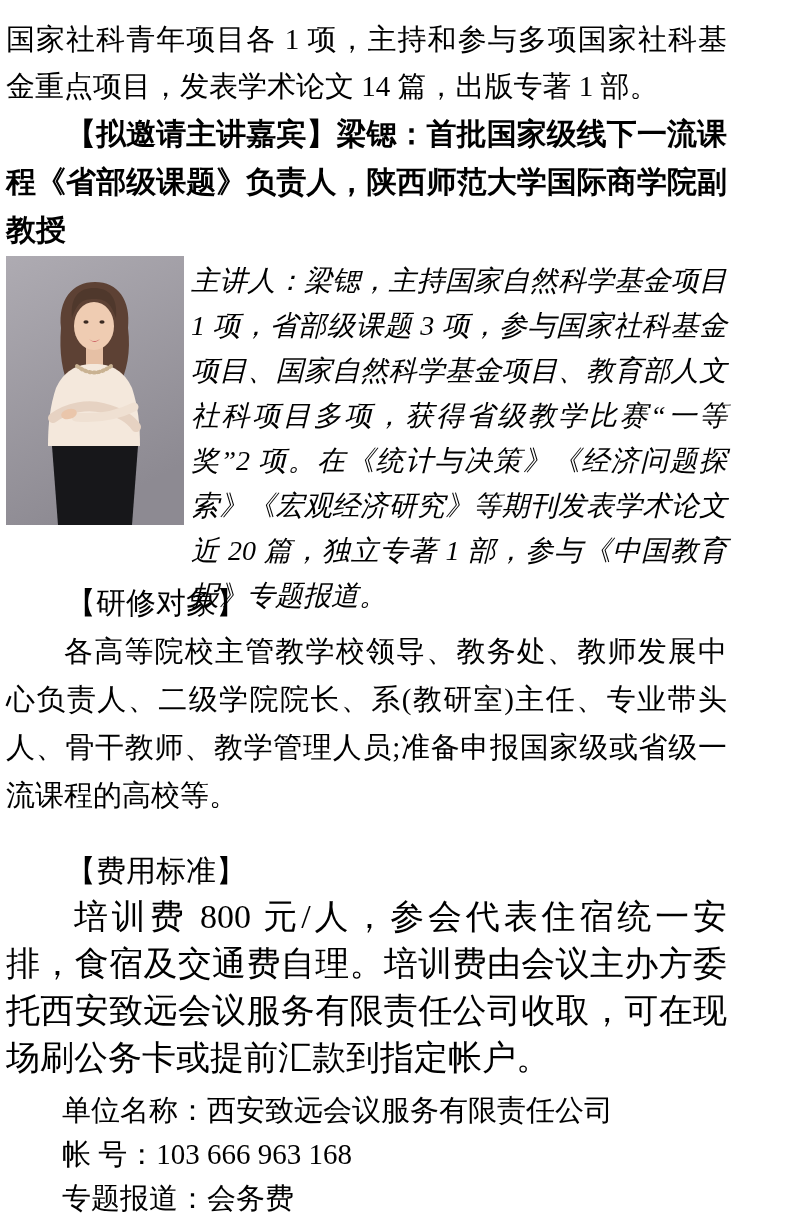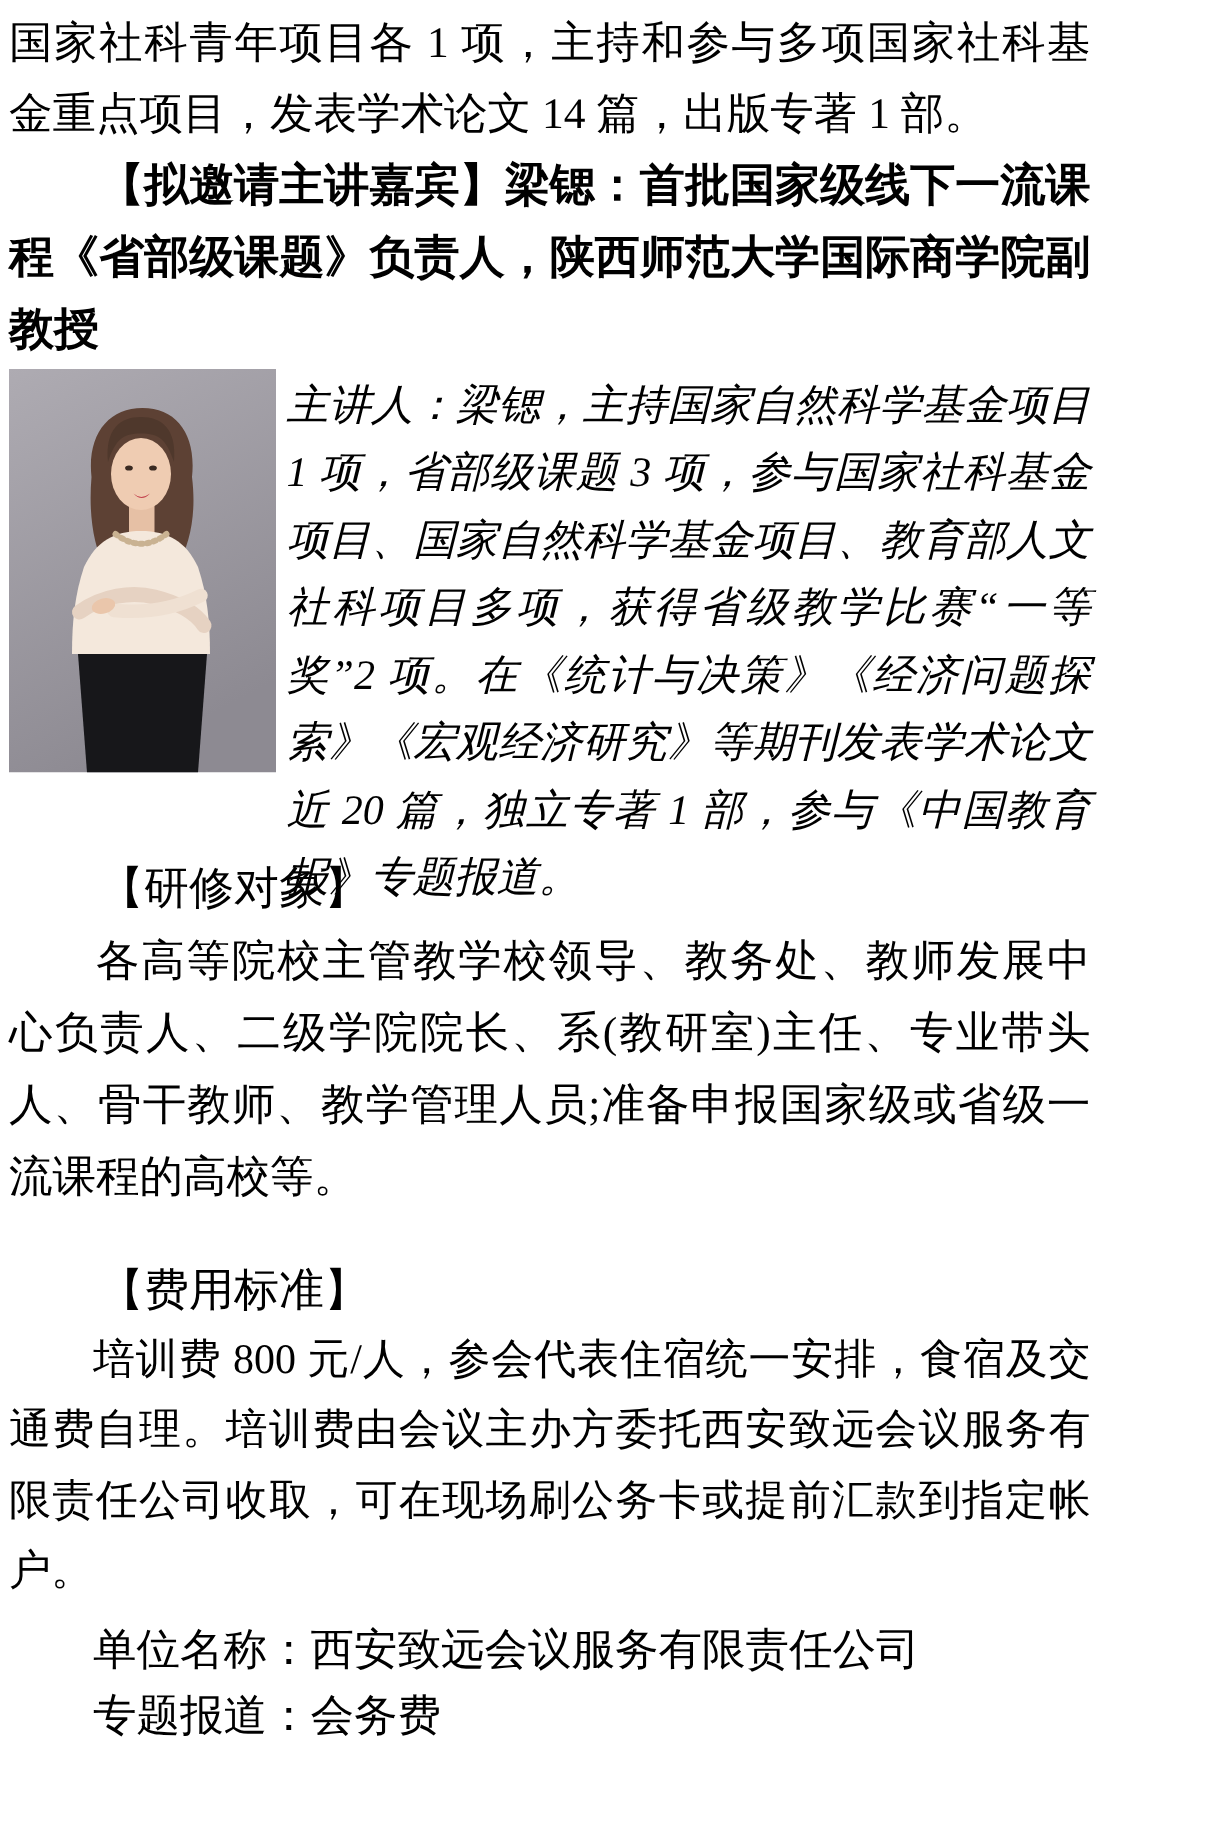--- a/index.html
+++ b/index.html
@@ -5,21 +5,21 @@
   * { margin: 0; padding: 0; box-sizing: border-box; }
   html, body { background: #ffffff; }
   body {
     width: 809px; height: 1226px;
     font-family: "Liberation Serif", "DejaVu Serif", serif;
     color: #000000;
     overflow: hidden;
   }
   .page {
     width: 733px; height: 1226px;
-    padding: 6px 6px 0 6px;
+    padding: 16px 6px 0 6px;
     background: #ffffff;
     overflow: hidden;
   }
   .intro-para {
     font-size: 29px;
     line-height: 47px;
     text-align: justify;
   }
   .speaker-heading {
     font-size: 30px;
@@ -55,21 +55,21 @@
   }
   .audience-heading { margin-top: 54px; line-height: 48px; }
   .audience-body {
     font-size: 29px;
     line-height: 48px;
     text-indent: 2em;
     text-align: justify;
   }
   .fee-heading { margin-top: 29px; line-height: 45px; }
   .fee-body {
-    font-size: 28px;
+    font-size: 34px;
     line-height: 47px;
     text-indent: 2em;
     text-align: justify;
   }
   .payment-block { margin-top: 7px; }
   .payment-line {
     font-size: 29px;
     line-height: 44px;
     padding-left: 56px;
   }
@@ -114,16 +114,17 @@
   <h3 class="section-heading audience-heading">【研修对象】</h3>
 
   <p class="audience-body">各高等院校主管教学校领导、教务处、教师发展中心负责人、二级学院院长、系(教研室)主任、专业带头人、骨干教师、教学管理人员;准备申报国家级或省级一流课程的高校等。</p>
 
   <h3 class="section-heading fee-heading">【费用标准】</h3>
 
   <p class="fee-body">培训费 800 元/人，参会代表住宿统一安排，食宿及交通费自理。培训费由会议主办方委托西安致远会议服务有限责任公司收取，可在现场刷公务卡或提前汇款到指定帐户。</p>
 
   <div class="payment-block">
     <p class="payment-line">单位名称：西安致远会议服务有限责任公司</p>
+    <p class="payment-line">帐 号：103 666 963 168</p>
     <p class="payment-line">专题报道：会务费</p>
   </div>
 
 </div>
 
 </body></html>

